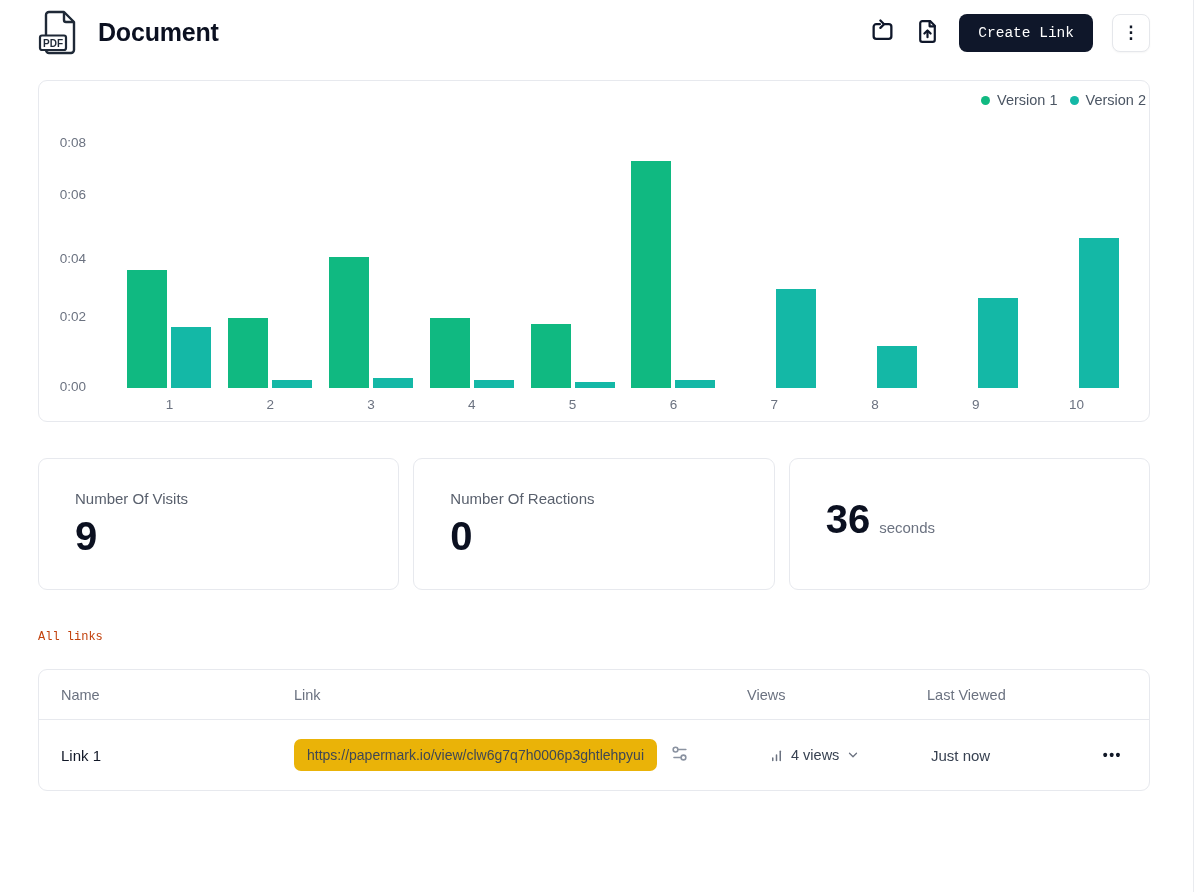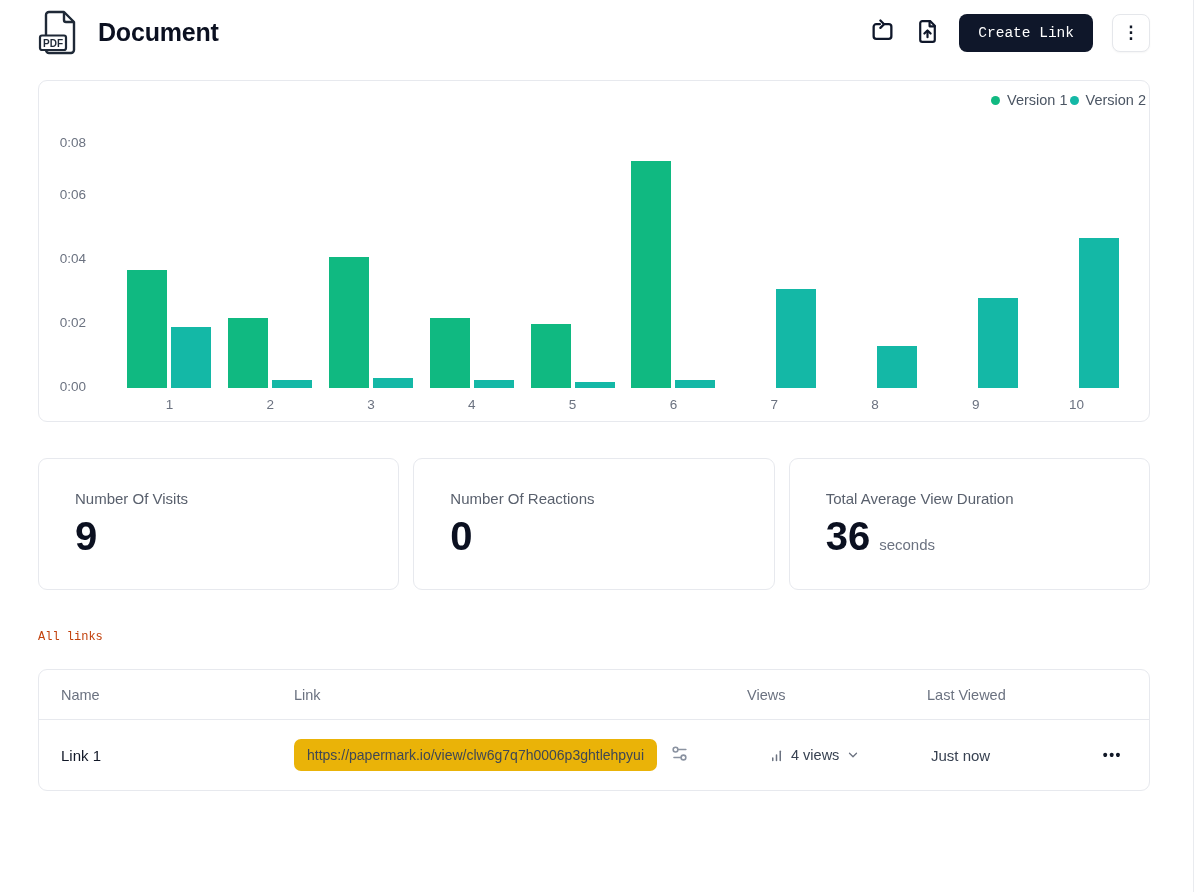--- a/index.html
+++ b/index.html
@@ -21,21 +21,21 @@
   .kebab-btn { width:38px; height:38px; border:1px solid #e5e7eb; border-radius:8px; background:#fff; font-size:17px; font-weight:700; color:#111827; box-shadow:0 1px 2px rgba(0,0,0,0.04); cursor:pointer; line-height:1; }
 
   
   .toggle-row { display:flex; justify-content:flex-end; align-items:center; gap:13px; margin-top:66px; height:24px; }
   .switch { width:45px; height:23px; border-radius:12px; background:#e4e7eb; position:relative; border:none; cursor:pointer; }
   .switch-knob { position:absolute; left:1px; top:1px; width:21px; height:21px; border-radius:50%; background:#fff; box-shadow:0 1px 3px rgba(0,0,0,0.25); }
   .toggle-label { font-size:15.5px; color:#1f2937; }
 
   
   .chart-card { margin-top:34px; height:342px; border:1px solid #e7e9ee; border-radius:9px; position:relative; }
-  .legend { position:absolute; top:11px; right:3px; display:flex; gap:2px; font-size:14.5px; color:#4b5563; }
+  .legend { position:absolute; top:11px; right:3px; display:flex; gap:12px; font-size:14.5px; color:#4b5563; }
   .legend-item { display:flex; align-items:center; gap:7px; }
   .legend-dot { width:9px; height:9px; border-radius:50%; }
   .y-tick { position:absolute; left:0; width:47px; text-align:right; font-size:13.5px; color:#6b7280; }
   .chart-plot { position:absolute; left:80px; right:22px; top:51px; height:256px; display:flex; }
   .chart-cell { flex:1; display:flex; align-items:flex-end; justify-content:center; gap:4px; }
   .bar { width:40px; }
   .chart-x-labels { position:absolute; left:80px; right:22px; top:316px; display:flex; }
   .chart-xlabel { flex:1; text-align:center; font-size:13.5px; color:#6b7280; }
 
   
@@ -116,21 +116,21 @@
       </span>
       <span class="legend-item">
         <span class="legend-dot" style="background: rgb(20, 184, 166);"></span>
         <span>Version 2</span>
       </span>
     </div>
     <div id="y-axis">
         <div class="y-tick" style="top: 54px;">0:08</div>
         <div class="y-tick" style="top: 106px;">0:06</div>
         <div class="y-tick" style="top: 170px;">0:04</div>
-        <div class="y-tick" style="top: 234px; text-align: right;">0:02</div>
+        <div class="y-tick" style="top: 228px; text-align: right;">0:02</div>
         <div class="y-tick" style="top: 298px;">0:00</div>
       </div>
     <div class="chart-plot" id="chart-plot">
         <div class="chart-cell">
           <div class="bar" style="height: 118px; background: rgb(16, 185, 129);"></div>
           <div class="bar" style="height: 61px; background: rgb(20, 184, 166);"></div>
         </div>
         <div class="chart-cell">
           <div class="bar" style="height: 70px; background: rgb(16, 185, 129);"></div>
           <div class="bar" style="height: 8px; background: rgb(20, 184, 166);"></div>
@@ -189,21 +189,20 @@
         <span class="stat-value">9</span>
       </div>
     </div>
     <div class="stat-card">
       <div class="stat-label">Number Of Reactions</div>
       <div class="stat-value-row">
         <span class="stat-value">0</span>
       </div>
     </div>
     <div class="stat-card">
-      <div class="stat-label">Total Average View Duration</div>
       <div class="stat-value-row">
         <span class="stat-value">36</span>
         <span class="stat-suffix">seconds</span>
       </div>
     </div>
   </div>
 
   <div class="links-heading">All links</div>
 
   <div class="links-table">

